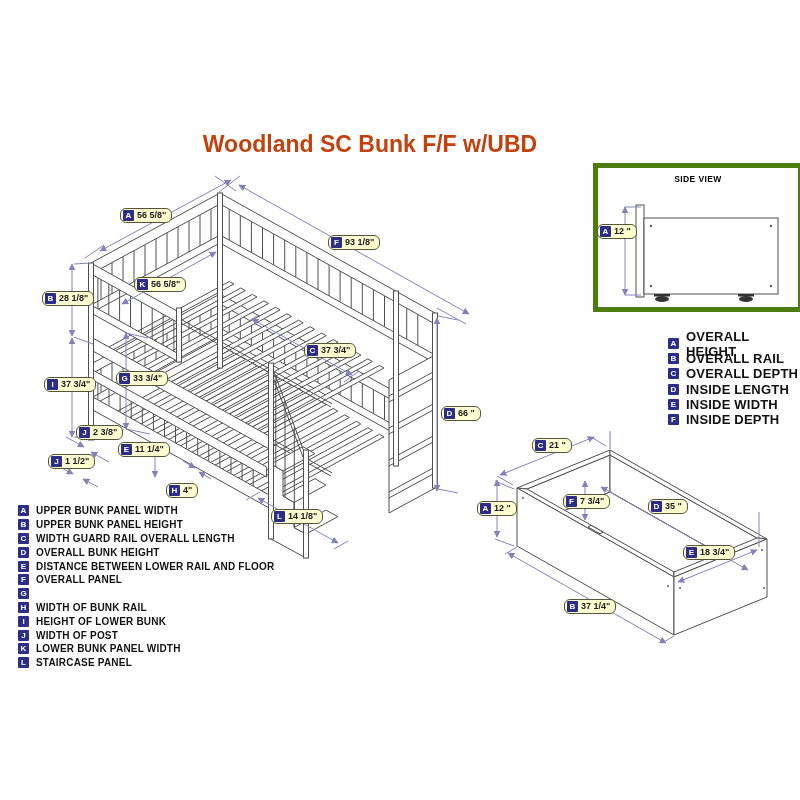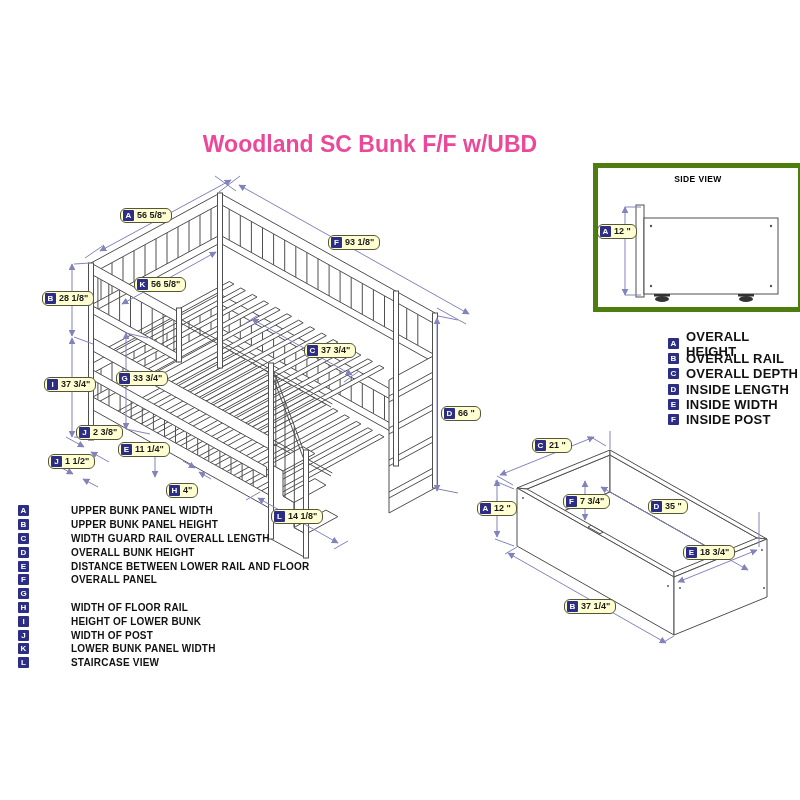--- a/index.html
+++ b/index.html
@@ -1,37 +1,37 @@
 <!DOCTYPE html>
 <html><head>
 <meta charset="utf-8">
 <style>
   html,body{margin:0;padding:0;}
   body{width:800px;height:800px;position:relative;background:#ffffff;overflow:hidden;
        font-family:"Liberation Sans",sans-serif;}
   #art{position:absolute;left:0;top:0;}
   .title{position:absolute;left:150px;top:131px;width:440px;text-align:center;
-         font-size:23px;font-weight:bold;color:#ec4899;}
+         font-size:23px;font-weight:bold;color:#c2410c;}
   
   .pill{position:absolute;display:inline-flex;align-items:center;gap:3px;
         background:#ffffd2;border:1px solid #55553a;border-radius:6px;
         padding:1px 5px 1px 2px;font-size:9px;font-weight:bold;color:#1a1a1a;
         line-height:11px;white-space:nowrap;z-index:5;box-shadow:0 0 0 1px #ffffd2 inset;}
   .badge{display:inline-flex;align-items:center;justify-content:center;
          width:11px;height:11px;background:#2b2e84;color:#fff;font-size:8px;
          font-weight:bold;border-radius:1px;flex:0 0 auto;}
   
   .legend{position:absolute;z-index:4;}
   .legend .row{display:flex;align-items:center;gap:7px;}
   .legend-dims{left:668px;top:336px;}
   .legend-dims .row{height:15.2px;}
   .legend-dims .row span.lbl{font-size:13px;font-weight:bold;color:#111;letter-spacing:.2px;}
   .legend-parts{left:18px;top:504px;}
   .legend-parts .row{height:13.8px;}
-  .legend-parts .row span.lbl{font-size:10px;font-weight:bold;color:#111;letter-spacing:.2px;margin-left:35px;}
+  .legend-parts .row span.lbl{font-size:10px;font-weight:bold;color:#111;letter-spacing:.2px;}
   
   .sideview{position:absolute;left:593px;top:163px;width:200px;height:139px;
             border:5px solid #4d7c0f;z-index:2;}
   .sideview .sv-title{position:absolute;left:0;right:0;top:6px;text-align:center;
             font-size:8.5px;font-weight:bold;color:#000;letter-spacing:.4px;}
 </style>
 </head>
 <body>
 
 <svg id="art" width="800" height="800" viewBox="0 0 800 800">
@@ -293,21 +293,21 @@
   <div class="row">
       <span class="badge">D</span>
       <span class="lbl">INSIDE LENGTH</span>
     </div>
   <div class="row">
       <span class="badge">E</span>
       <span class="lbl">INSIDE WIDTH</span>
     </div>
   <div class="row">
       <span class="badge">F</span>
-      <span class="lbl">INSIDE POST</span>
+      <span class="lbl">INSIDE DEPTH</span>
     </div>
 </div>
 
 <div class="legend legend-parts">
   <div class="row">
       <span class="badge">A</span>
       <span class="lbl">UPPER BUNK PANEL WIDTH</span>
     </div>
   <div class="row">
       <span class="badge">B</span>
@@ -327,31 +327,31 @@
     </div>
   <div class="row">
       <span class="badge">F</span>
       <span class="lbl">OVERALL PANEL</span>
     </div>
   <div class="row">
       <span class="badge">G</span>
     </div>
   <div class="row">
       <span class="badge">H</span>
-      <span class="lbl">WIDTH OF FLOOR RAIL</span>
+      <span class="lbl">WIDTH OF BUNK RAIL</span>
     </div>
   <div class="row">
       <span class="badge">I</span>
       <span class="lbl">HEIGHT OF LOWER BUNK</span>
     </div>
   <div class="row">
       <span class="badge">J</span>
       <span class="lbl">WIDTH OF POST</span>
     </div>
   <div class="row">
       <span class="badge">K</span>
       <span class="lbl">LOWER BUNK PANEL WIDTH</span>
     </div>
   <div class="row">
       <span class="badge">L</span>
-      <span class="lbl">STAIRCASE VIEW</span>
+      <span class="lbl">STAIRCASE PANEL</span>
     </div>
 </div>
 
 </body></html>

